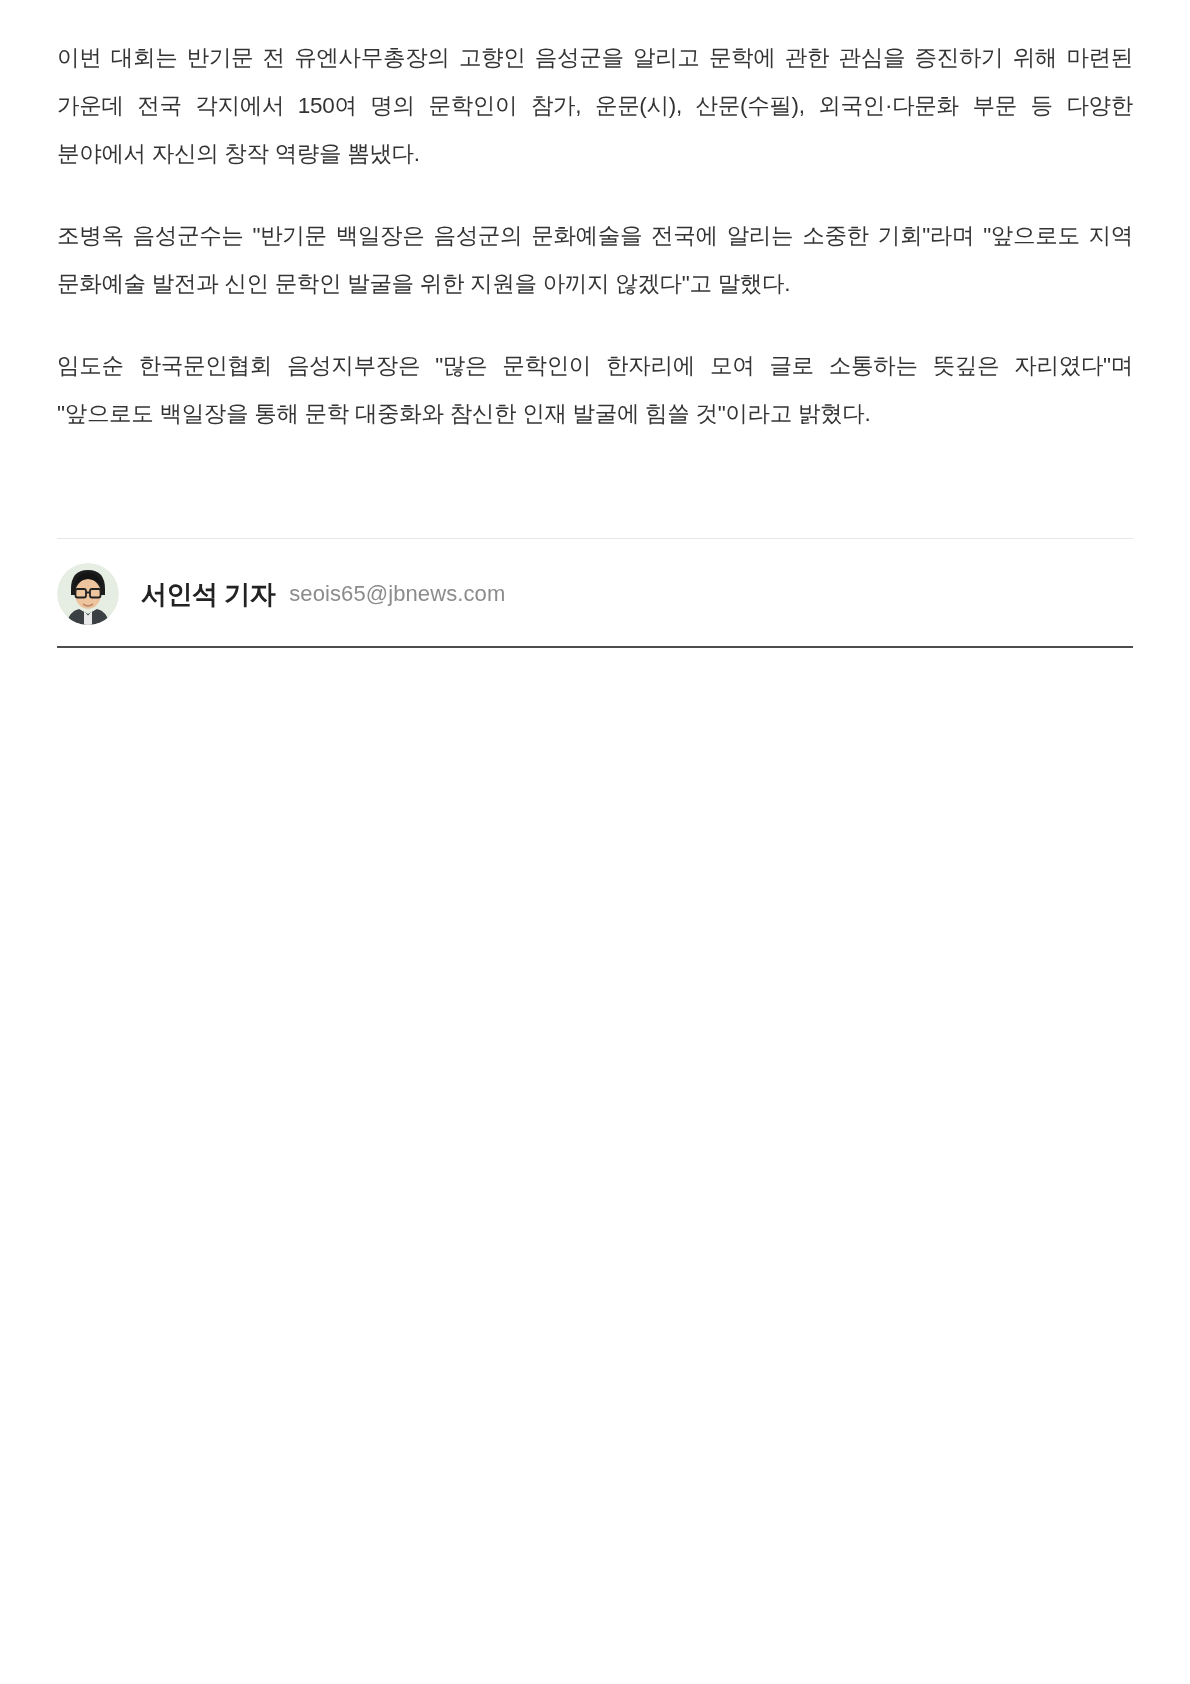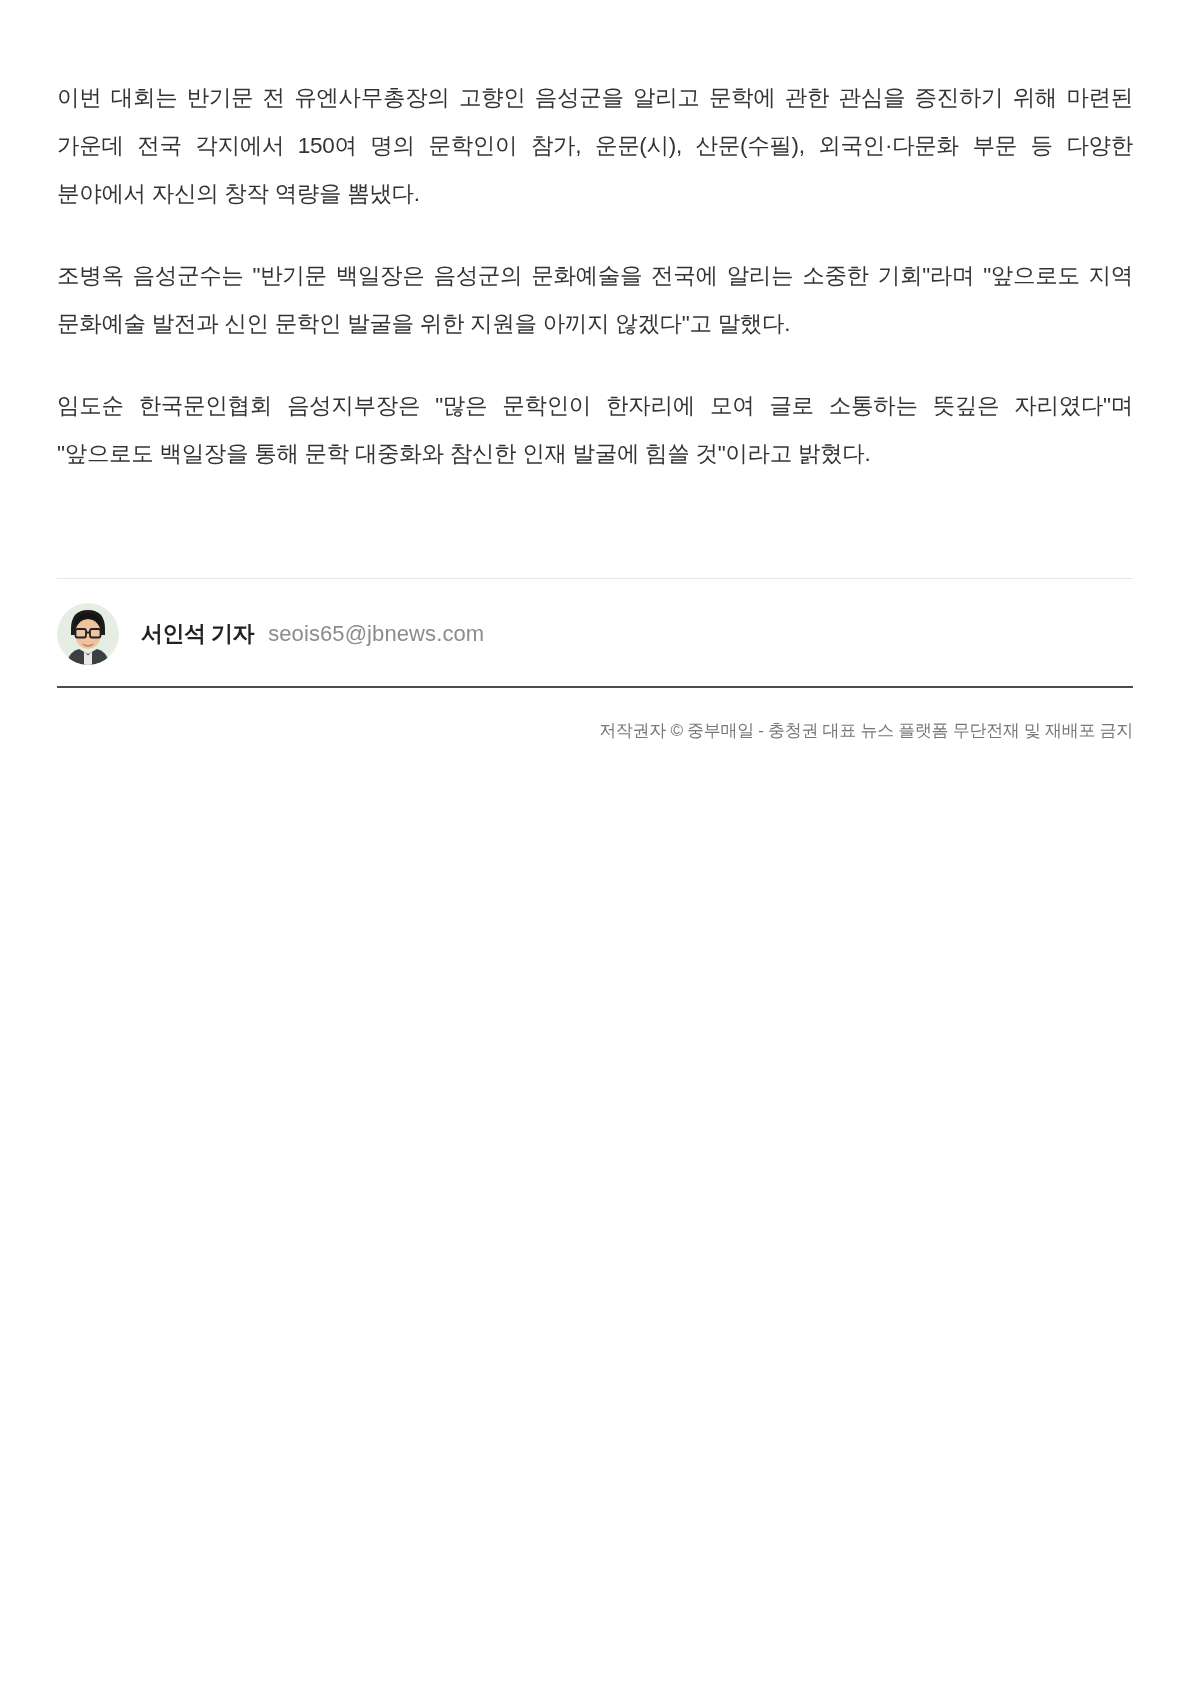--- a/index.html
+++ b/index.html
@@ -8,21 +8,21 @@
     width: 1190px;
     height: 1684px;
     font-family: "Liberation Sans", "DejaVu Sans", sans-serif;
     color: #333333;
     overflow: hidden;
     position: relative;
   }
   .content {
     width: 1076px;
     margin: 0 auto;
-    padding-top: 74px;
+    padding-top: 34px;
   }
   .article-body p {
     font-size: 22.5px;
     line-height: 48px;
     letter-spacing: -0.3px;
     color: #333333;
     text-align: justify;
     word-break: keep-all;
     margin-bottom: 34px;
   }
@@ -41,21 +41,21 @@
   }
   .avatar {
     width: 62px;
     height: 62px;
     border-radius: 50%;
     overflow: hidden;
     flex: 0 0 62px;
     display: block;
   }
   .reporter-name {
-    font-size: 22px;
+    font-size: 26px;
     font-weight: 700;
     color: #222222;
     margin-left: 22px;
     letter-spacing: -0.5px;
   }
   .reporter-email {
     font-size: 22px;
     color: #8c8c8c;
     margin-left: 14px;
     letter-spacing: 0.1px;
@@ -108,15 +108,14 @@
           <path d="M27 48 L31 52.5 L35 48 L35 62 L27 62 Z" fill="#e9e9e9"></path>
         </g>
       </svg>
     </span>
     <span class="reporter-name">서인석 기자</span>
     <span class="reporter-email">seois65@jbnews.com</span>
   </div>
 
   <hr class="divider-dark">
 
-  <div class="copyright">저작권자 © 중부매일 - 충청권 대표 뉴스 플랫폼 무단전재 및 재배포 금지</div>
 
 </div>
 
 </body></html>

